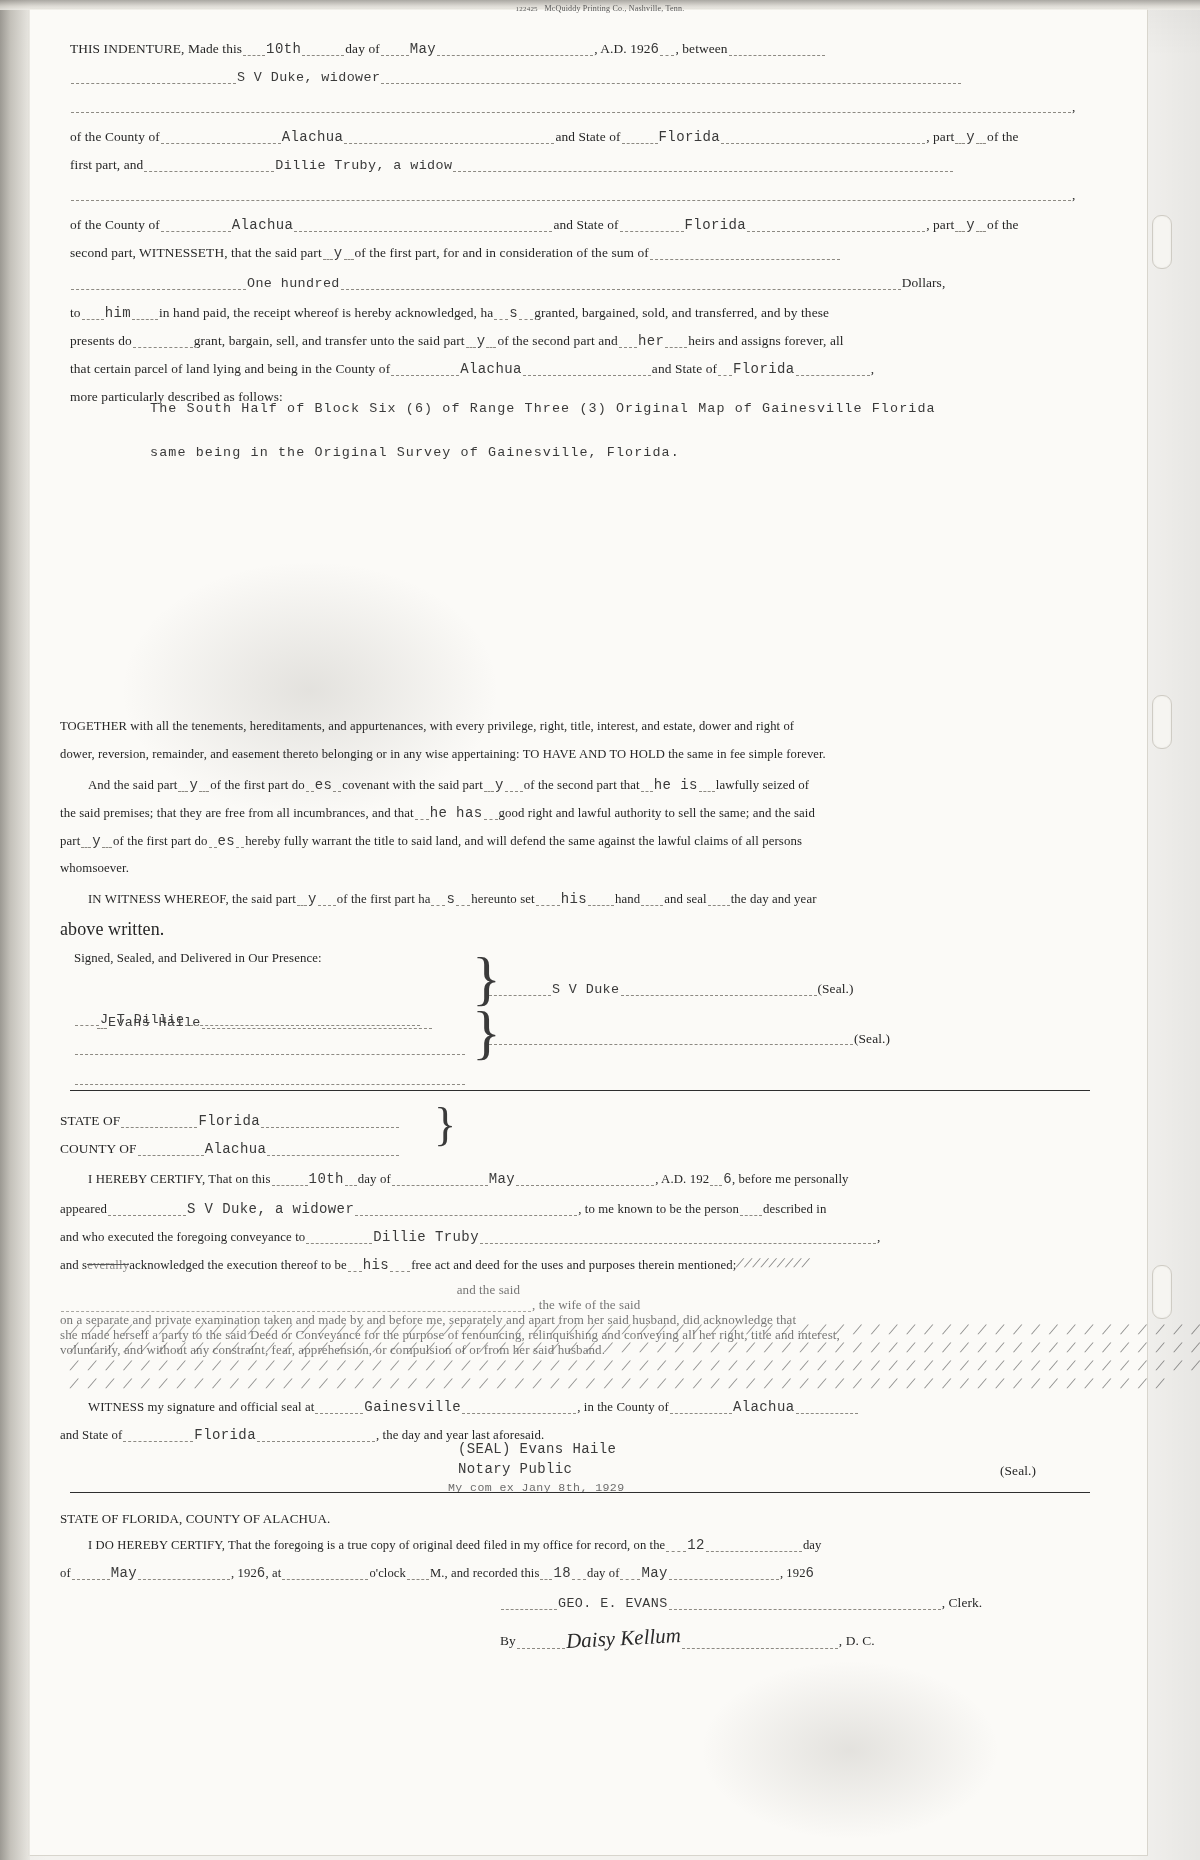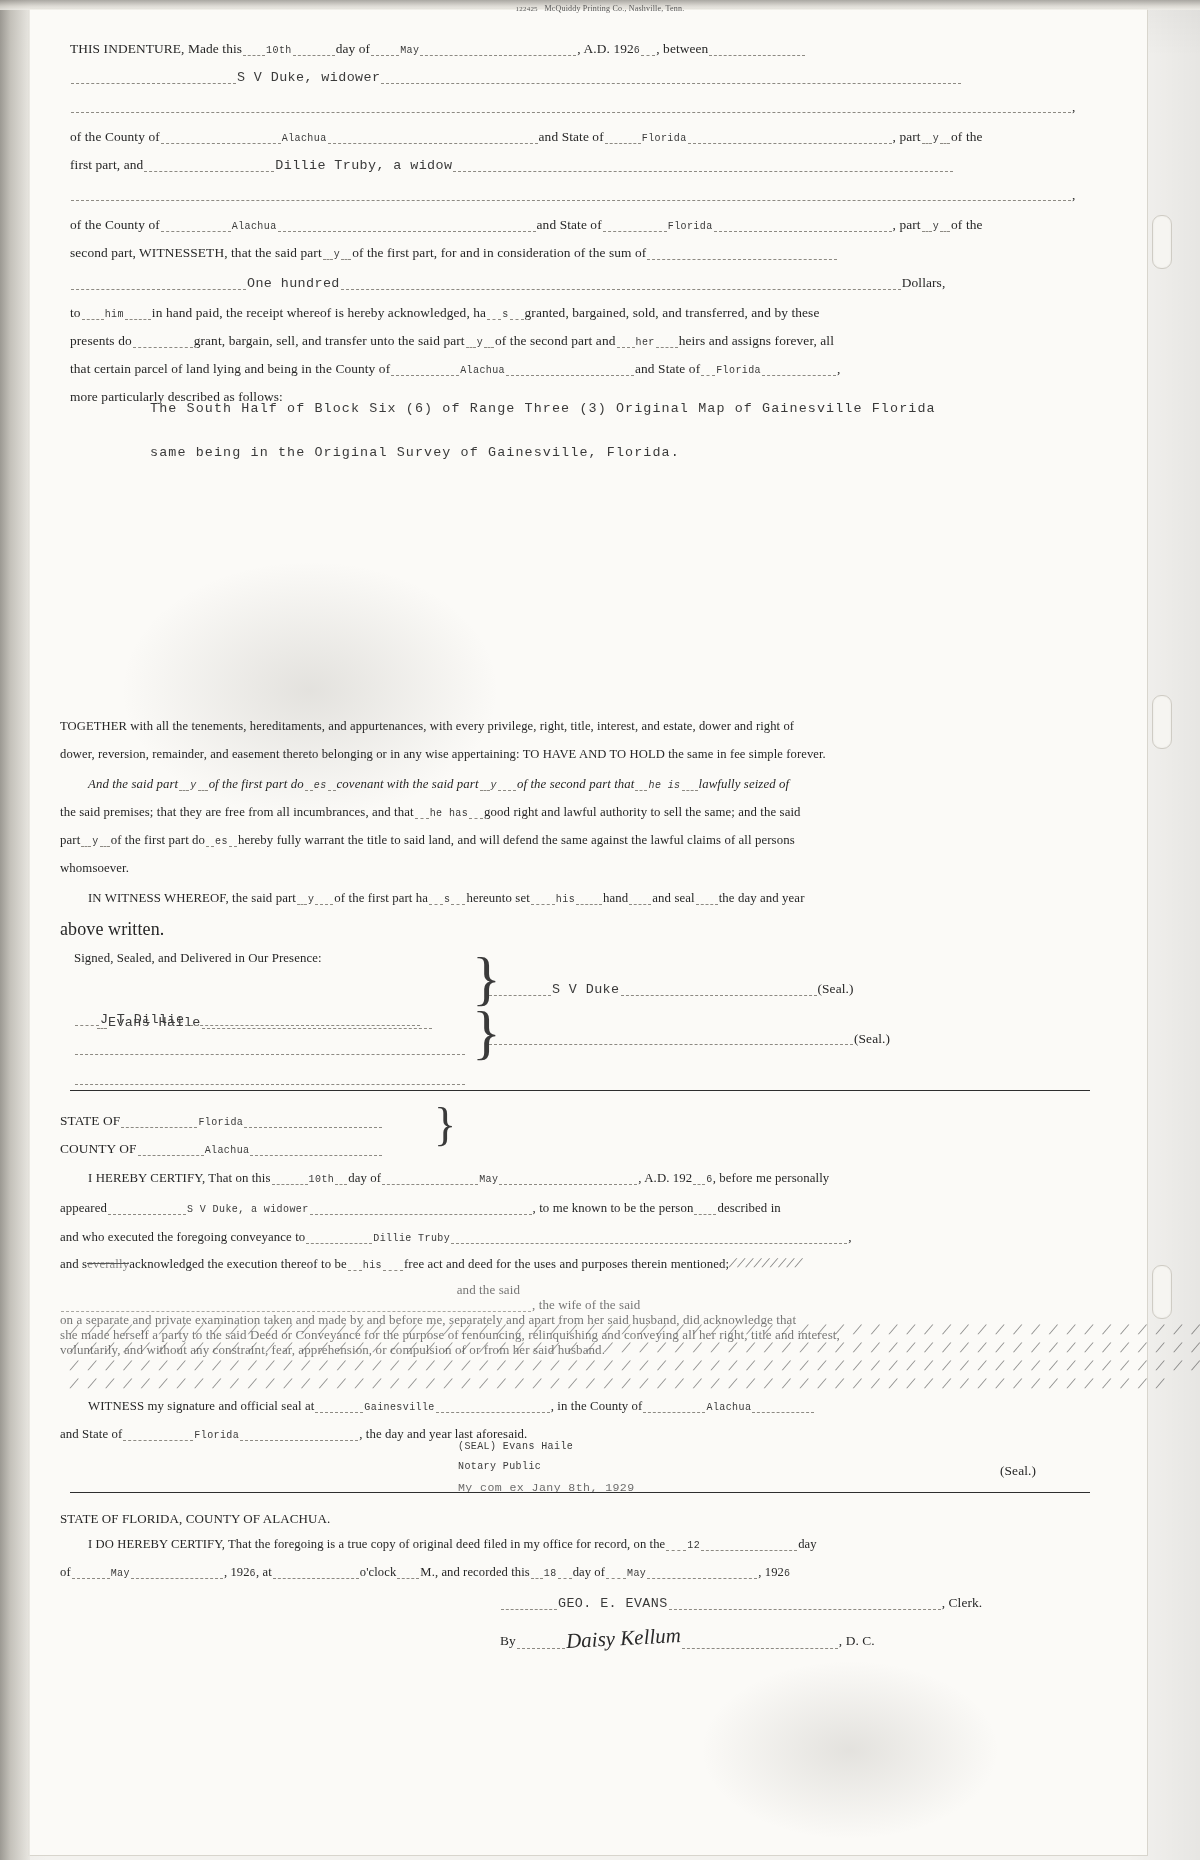--- a/index.html
+++ b/index.html
@@ -92,21 +92,21 @@
   .dots {
     display: inline-block;
     vertical-align: bottom;
     border-bottom: 1px dashed #8d8a83;
     height: 11px;
     margin: 0 1px;
   }
   
   .tw {
     font-family: "Liberation Mono", monospace;
-    font-size: 10px;
+    font-size: 14px;
     color: #3a3a3a;
     letter-spacing: .4px;
   }
   .tw.sm { font-size: 11.6px; }
   .tw.lg { font-size: 13.4px; }
 
   .para { position: absolute; white-space: nowrap; }
 
   .seal-brace {
     position: absolute;
@@ -225,21 +225,21 @@
     <div class="para printed" style="left:10px; top:360px;">
       <span>more particularly described as follows:</span>
     </div>
 
     <div class="para tw lg" style="left:90px; top:372px; letter-spacing:1.1px;">The South Half of Block Six (6) of Range Three (3) Original Map of Gainesville Florida</div>
     <div class="para tw lg" style="left:90px; top:416px; letter-spacing:1.1px;">same being in the Original  Survey of Gainesville, Florida.</div>
 
     <div class="para printed" style="left:0px; top:690px; font-size:12.6px;">TOGETHER with all the tenements, hereditaments, and appurtenances, with every privilege, right, title, interest, and estate, dower and right of</div>
     <div class="para printed" style="left:0px; top:718px; font-size:12.6px;">dower, reversion, remainder, and easement thereto belonging or in any wise appertaining: TO HAVE AND TO HOLD the same in fee simple forever.</div>
 
-    <div class="para printed" style="left:28px; top:748px; font-size:12.8px;font-style:italic;">
+    <div class="para printed" style="left:28px; top:748px; font-size:12.8px;">
       <span>And the said part</span><span class="dots" style="width:10px"></span><span class="tw">y</span><span class="dots" style="width:10px"></span><span>of the first part do</span><span class="dots" style="width:8px"></span><span class="tw">es</span><span class="dots" style="width:8px"></span><span>covenant with the said part</span><span class="dots" style="width:10px"></span><span class="tw">y</span><span class="dots" style="width:18px"></span><span>of the second part that</span><span class="dots" style="width:12px"></span><span class="tw">he is</span><span class="dots" style="width:16px"></span><span>lawfully seized of</span>
     </div>
 
     <div class="para printed" style="left:0px; top:776px; font-size:12.8px;">
       <span>the said premises; that they are free from all incumbrances, and that</span><span class="dots" style="width:14px"></span><span class="tw">he has</span><span class="dots" style="width:14px"></span><span>good right and lawful authority to sell the same; and the said</span>
     </div>
 
     <div class="para printed" style="left:0px; top:804px; font-size:12.8px;">
       <span>part</span><span class="dots" style="width:10px"></span><span class="tw">y</span><span class="dots" style="width:10px"></span><span>of the first part do</span><span class="dots" style="width:8px"></span><span class="tw">es</span><span class="dots" style="width:8px"></span><span>hereby fully warrant the title to said land, and will defend the same against the lawful claims of all persons</span>
     </div>
@@ -322,21 +322,21 @@
     </div>
 
     <div class="para printed" style="left:0px; top:1398px; font-size:12.8px;">
       <span>and State of</span><span class="dots" style="width:70px"></span><span class="tw">Florida</span><span class="dots" style="width:118px"></span><span>, the day and year last aforesaid.</span>
     </div>
 
     <div class="para tw" style="left:398px; top:1412px;">(SEAL)  Evans Haile</div>
     <div class="para tw" style="left:398px; top:1432px;">
       <span>Notary  Public</span>
     </div>
-    <div class="para tw sm" style="left:398px; top:1452px; opacity:.75;">My com ex Jany 8th, 1929</div>
+    <div class="para tw sm" style="left:388px; top:1452px; opacity:.75;">My com ex Jany 8th, 1929</div>
     <div class="para printed" style="left:940px; top:1434px;">(Seal.)</div>
 
     <div class="hr-dark" style="left:10px; top:1462px; width:1020px;"></div>
 
     <div class="para printed" style="left:0px; top:1482px; font-size:13px;">STATE OF FLORIDA, COUNTY OF ALACHUA.</div>
 
     <div class="para printed" style="left:28px; top:1508px; font-size:12.6px;">
       <span>I DO HEREBY CERTIFY, That the foregoing is a true copy of original deed filed in my office for record, on the</span><span class="dots" style="width:20px"></span><span class="tw">12</span><span class="dots" style="width:96px"></span><span>day</span>
     </div>
 

